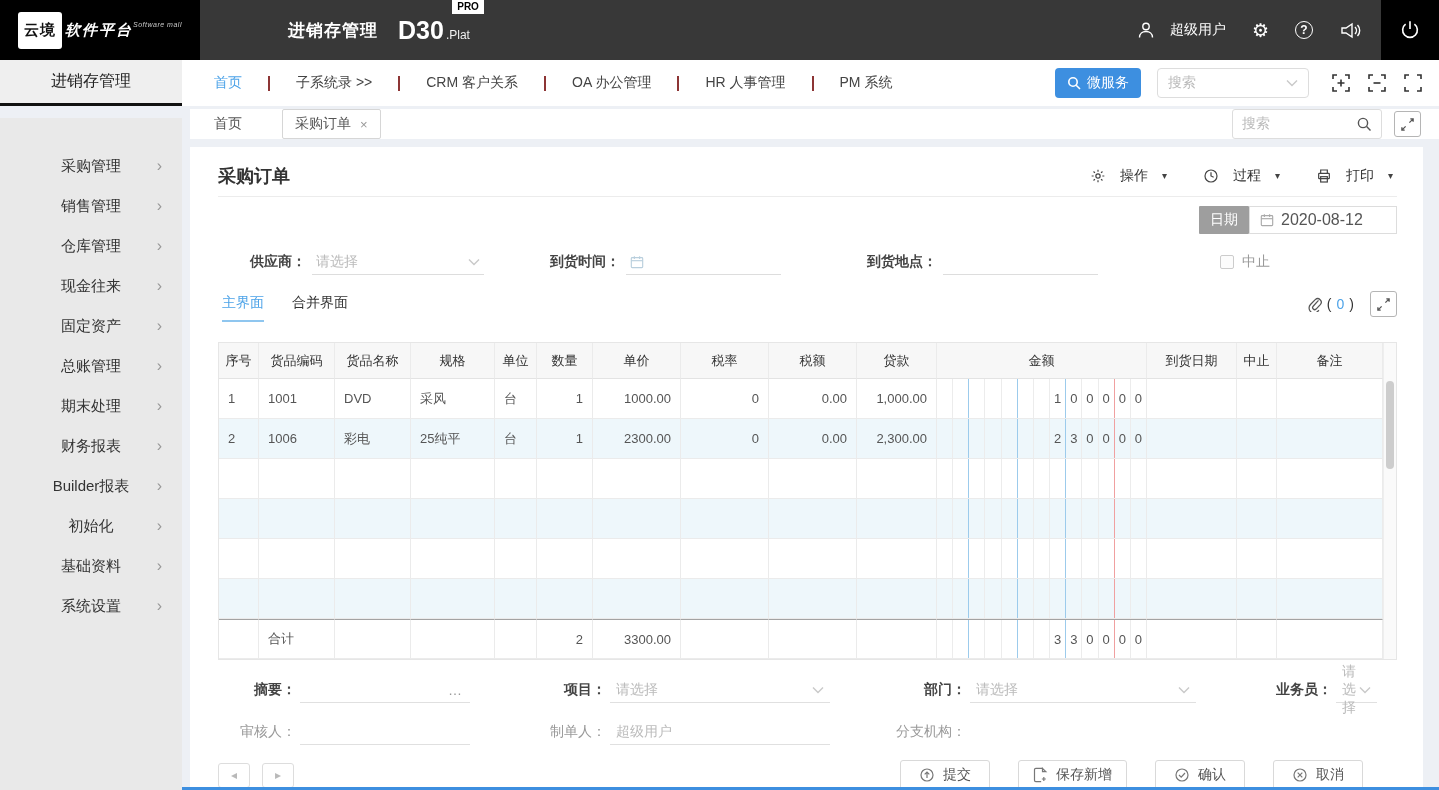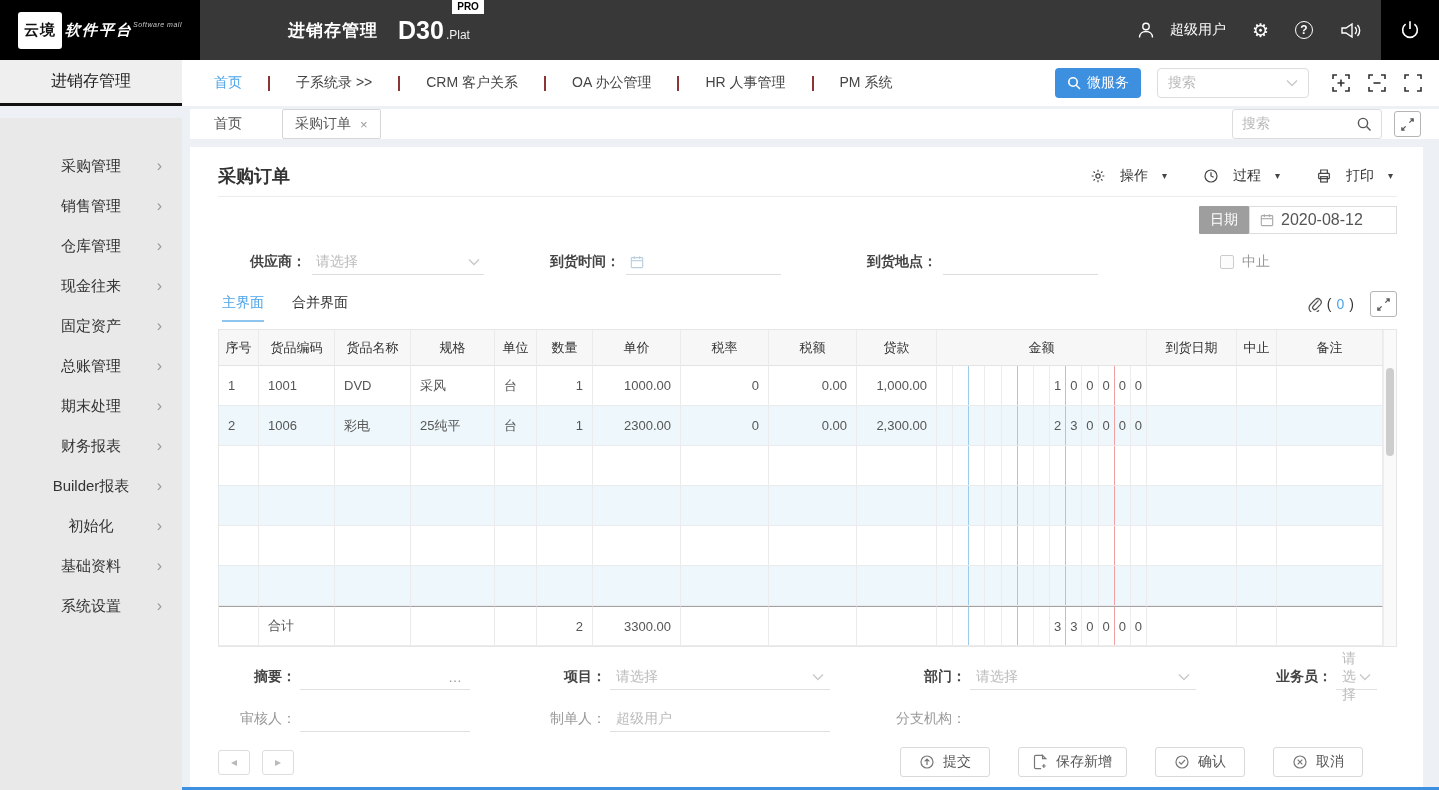--- a/index.html
+++ b/index.html
@@ -78,21 +78,21 @@
 
   .subtab-row { display:flex; align-items:flex-end; justify-content:space-between; margin-top:16px; }
   .subtabs { display:flex; gap:28px; font-size:14px; padding-left:4px; }
   .subtab { padding-bottom:8px; cursor:pointer; color:#333; }
   .subtab.active { color:#4da3e8; border-bottom:2px solid #8fc6ef; }
   .attach-row { display:flex; align-items:center; gap:16px; padding-bottom:5px; }
   .attach { display:flex; align-items:center; gap:5px; font-size:14px; color:#333; cursor:pointer; }
   .attach .cnt { color:#4da3e8; }
 
   
-  .table-wrap { margin-top:7px; position:relative; border:1px solid #e6e6e6; padding-right:13px; }
+  .table-wrap { margin-top:20px; position:relative; border:1px solid #e6e6e6; padding-right:13px; }
   .trow { display:grid; grid-template-columns:40px 76px 76px 84px 42px 56px 88px 88px 88px 80px 210px 90px 40px 1fr; }
   .tcell { border-right:1px solid #ebebeb; border-bottom:1px solid #ebebeb; padding:0 9px; display:flex; align-items:center; font-size:13px; color:#555; height:40px; overflow:hidden; white-space:nowrap; }
   .thead .tcell { height:36px; justify-content:center; color:#333; background:#f7f7f7; border-bottom:1px solid #e3e3e3; padding:0 4px; }
   .tcell.num { justify-content:flex-end; }
   .tcell.ctr { justify-content:center; }
   .row-alt .tcell { background:#eef7fb; }
   .tfoot .tcell { border-top:1px solid #a3a3a3; background:#fff; }
   .tcell.amt-cell { padding:0; }
   .amt { display:flex; width:100%; height:100%; }
   .amt span { flex:1; display:flex; align-items:center; justify-content:center; font-size:13px; color:#555; border-right:1px solid #ececec; }

